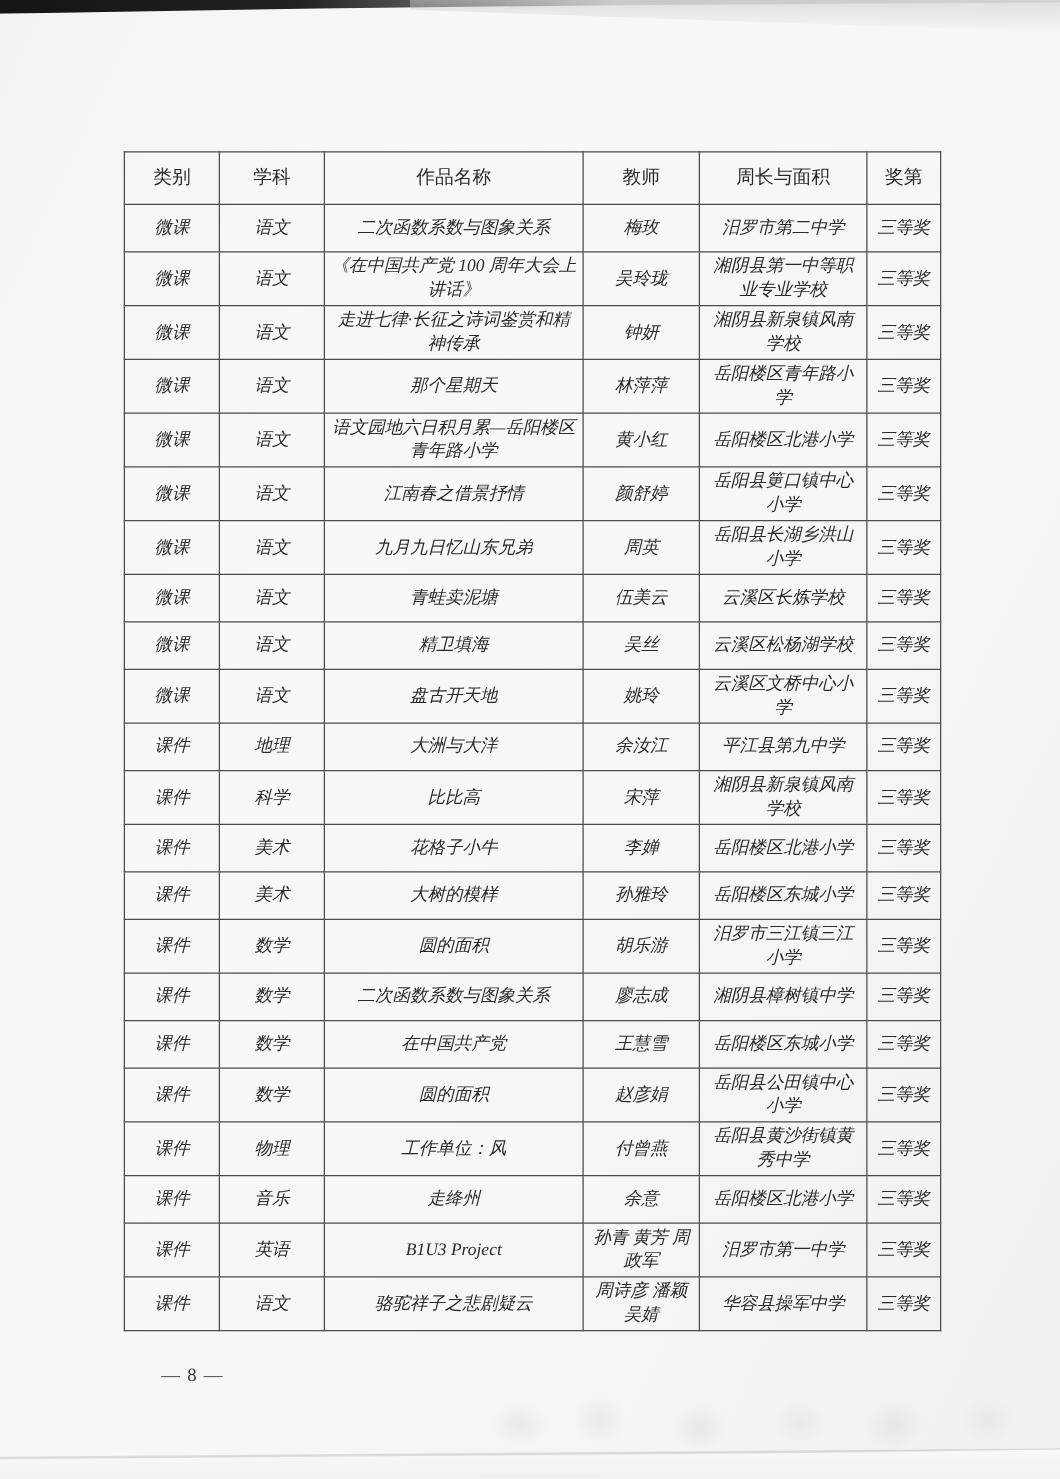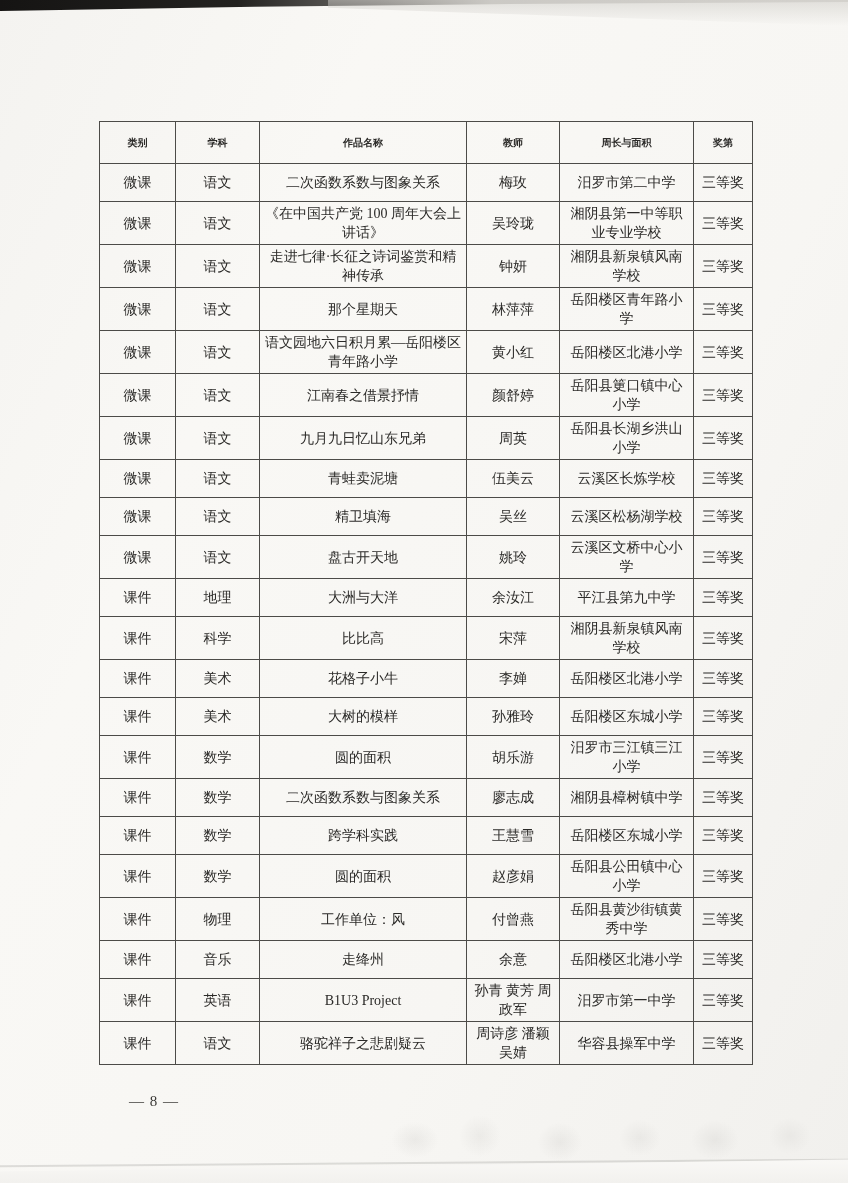--- a/index.html
+++ b/index.html
@@ -73,26 +73,27 @@
   .award-table th, .award-table td {
     border: 1.5px solid #4c4b48;
     text-align: center;
     vertical-align: middle;
     padding: 2px 4px;
     font-size: 14px;
     line-height: 19px;
     color: #2b2a28;
   }
   .award-table th {
-    font-weight: 700;
-    font-size: 10px;
+    font-weight: 400;
+    font-size: 15px;
     height: 37px;
   }
   .award-table tbody tr {
     height: 38px;
+    font-style: italic;
   }
   .col-category     { width: 76px; }
   .col-subject      { width: 84px; }
   .col-title        { width: 207px; }
   .col-teacher      { width: 93px; }
   .col-organization { width: 134px; }
   .col-award        { width: 59px; }
   .page-number {
     position: absolute;
     left: 129px;
@@ -253,21 +254,21 @@
         <td>课件</td>
         <td>数学</td>
         <td>二次函数系数与图象关系</td>
         <td>廖志成</td>
         <td>湘阴县樟树镇中学</td>
         <td>三等奖</td>
       </tr>
       <tr>
         <td>课件</td>
         <td>数学</td>
-        <td>跨学科实践</td>
+        <td>在中国共产党</td>
         <td>王慧雪</td>
         <td>岳阳楼区东城小学</td>
         <td>三等奖</td>
       </tr>
       <tr>
         <td>课件</td>
         <td>数学</td>
         <td>圆的面积</td>
         <td>赵彦娟</td>
         <td>岳阳县公田镇中心小学</td>

